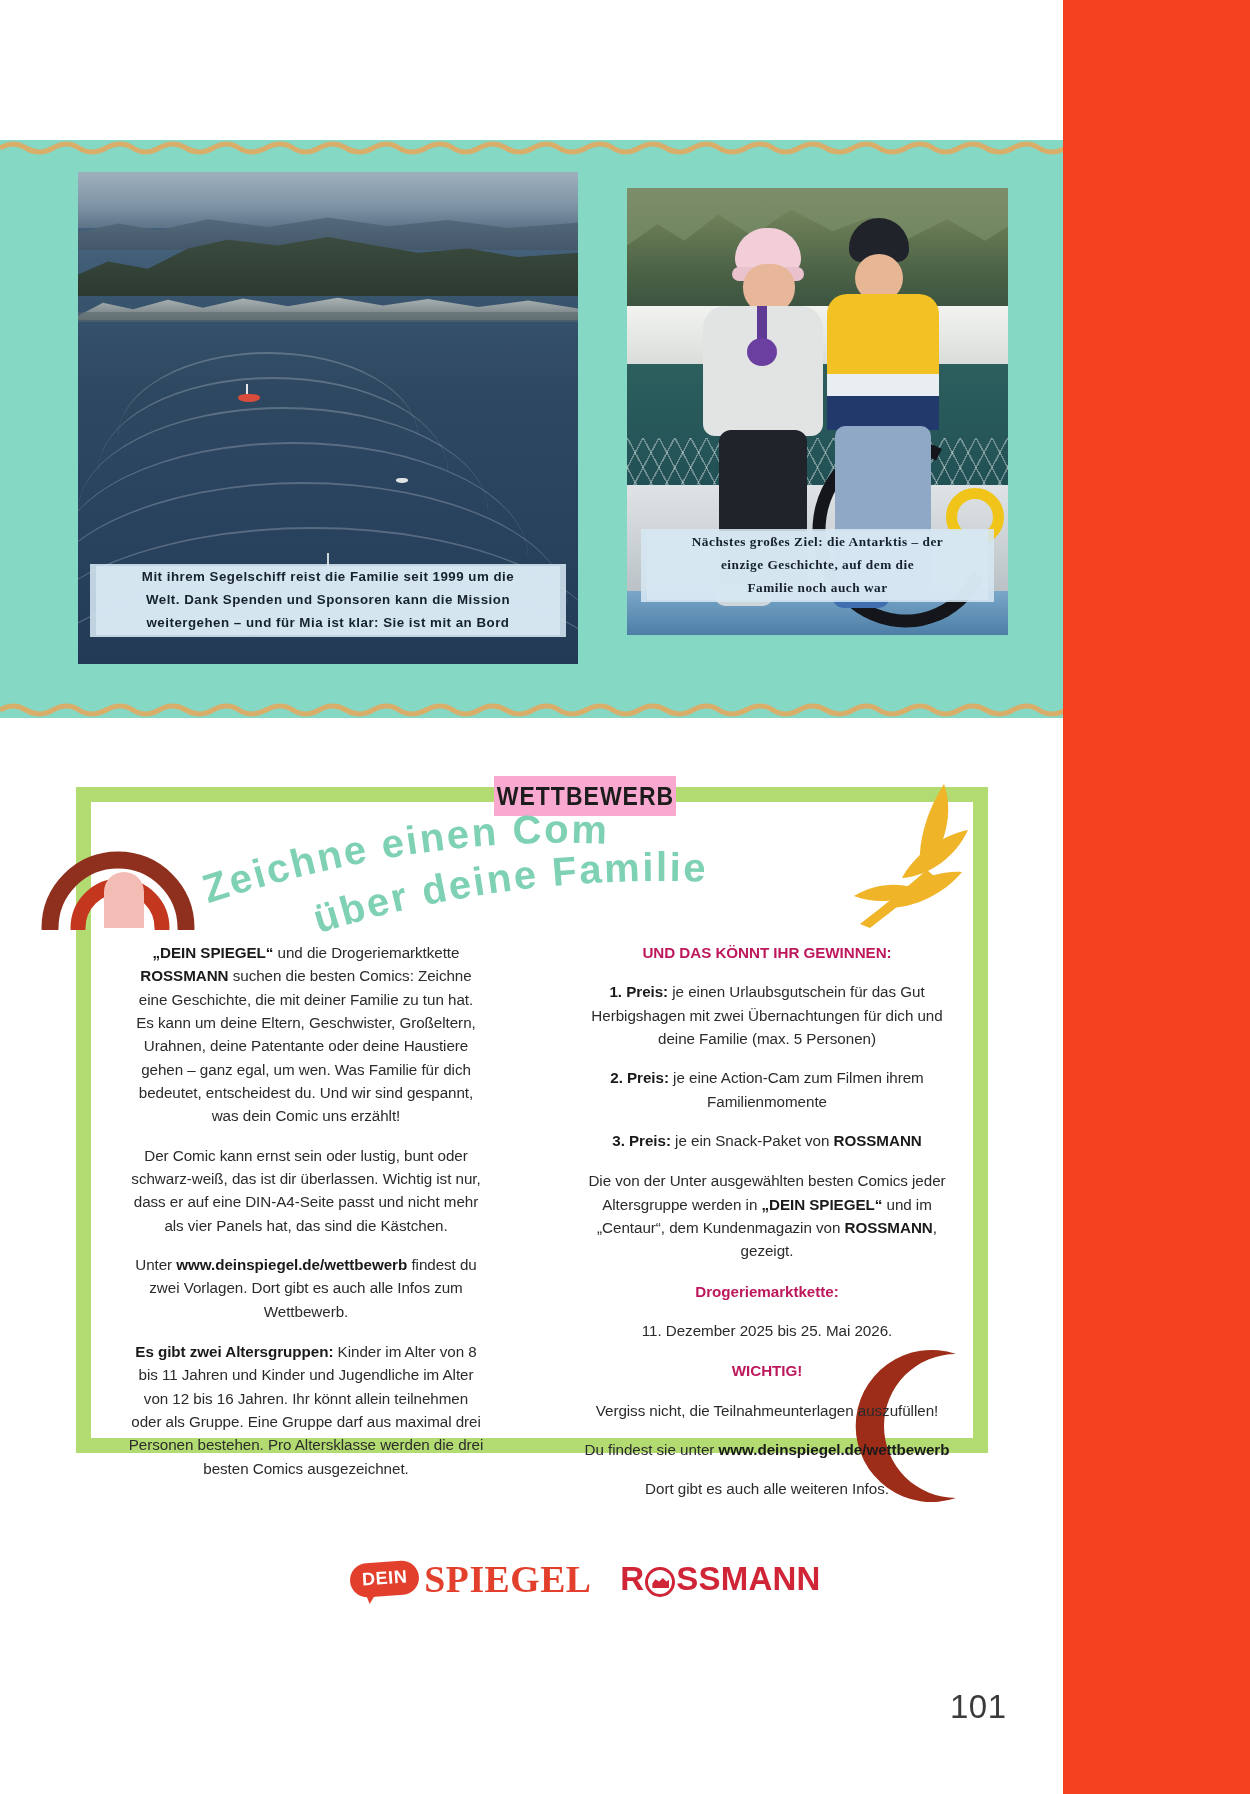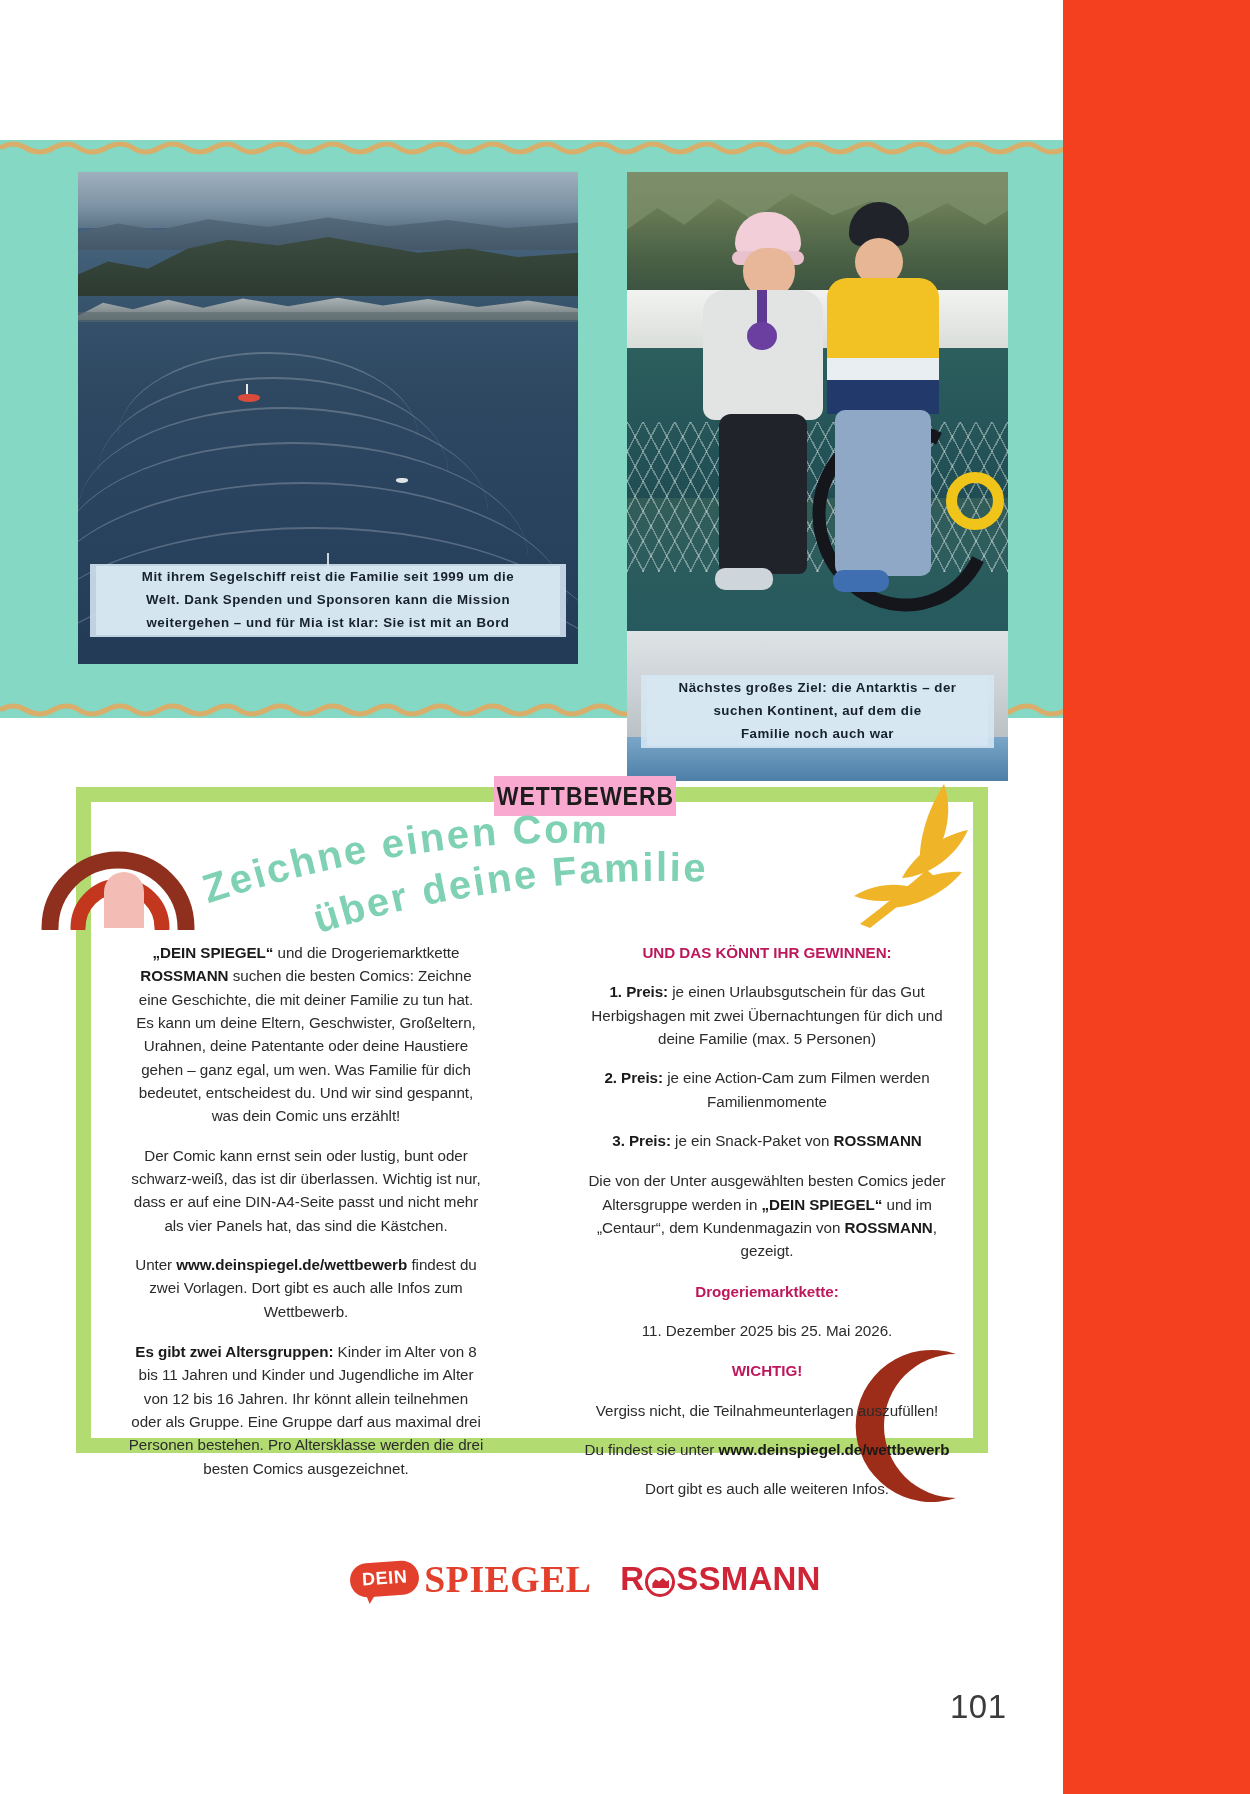--- a/index.html
+++ b/index.html
@@ -32,21 +32,21 @@
   .wave.top { top:0px; }
   .wave.bottom { bottom:0px; }
   .wave svg { display:block; width:100%; height:16px; }
 
   .photo {
     position:absolute;
     overflow:hidden;
     background:#d946ef;
   }
   .photo-left  { left:78px;  top:172px; width:500px; height:492px; }
-  .photo-right { left:627px; top:172px; width:381px; height:609px; }
+  .photo-right { left:627px; top:188px; width:381px; height:447px;font-family:Liberation Serif, serif; }
 
   
   .fjord { position:absolute; inset:0; background:
       linear-gradient(#3d5670 0%, #3f5a74 8%, #47627c 14%, #3c5a72 22%, #35506a 30%, #2e4861 45%, #2b4460 60%, #27405c 80%, #223a55 100%); }
   .fjord .sky { position:absolute; left:0; top:0; width:100%; height:56px;
       background:linear-gradient(#9fb0bd, #7e94a6 60%, #5d7488); }
   .fjord .far-mtn { position:absolute; left:0; top:34px; width:100%; height:44px;
       background:linear-gradient(#5a6f7f,#44586a);
       clip-path:polygon(0 60%, 8% 40%, 16% 55%, 26% 30%, 38% 48%, 50% 26%, 62% 46%, 74% 32%, 86% 50%, 100% 38%, 100% 100%, 0 100%); }
   .fjord .headland { position:absolute; left:0; top:52px; width:100%; height:72px;
@@ -322,21 +322,21 @@
         <div class="boy-body"></div>
         <div class="boy-stripe"></div>
         <div class="boy-stripe2"></div>
         <div class="boy-legs"></div>
         <div class="boy-shoe"></div>
       </div>
       <div class="buoy"></div>
     </div>
     <div class="caption" style="left:14px; bottom:33px; width:353px;">
       <span>Nächstes großes Ziel: die Antarktis – der</span>
-      <span>suchen Kontinent, auf dem die</span>
+      <span>einzige Geschichte, auf dem die</span>
       <span>Familie noch auch war</span>
     </div>
   </div>
 
   <div class="comp-frame">
     <div class="comp-inner"></div>
   </div>
 
   <div class="badge">
     <span class="badge-txt">WETTBEWERB</span>
@@ -392,21 +392,21 @@
       <p>Der Comic kann ernst sein oder lustig, bunt oder schwarz-weiß, das ist dir überlassen. Wichtig ist nur, dass er auf eine DIN-A4-Seite passt und nicht mehr als vier Panels hat, das sind die Kästchen.</p>
 
       <p><span>Unter </span><b>www.deinspiegel.de/wettbewerb</b><span> findest du zwei Vorlagen. Dort gibt es auch alle Infos zum Wettbewerb.</span></p>
 
       <p class="gap"><b>Es gibt zwei Altersgruppen:</b><span> Kinder im Alter von 8 bis 11 Jahren und Kinder und Jugendliche im Alter von 12 bis 16 Jahren. Ihr könnt allein teilnehmen oder als Gruppe. Eine Gruppe darf aus maximal drei Personen bestehen. Pro Altersklasse werden die drei besten Comics ausgezeichnet.</span></p>
     </div>
 
     <div class="col col-right">
       <p class="hdr">UND DAS KÖNNT IHR GEWINNEN:</p>
       <p><b>1. Preis:</b><span> je einen Urlaubsgutschein für das Gut Herbigshagen mit zwei Übernachtungen für dich und deine Familie (max. 5 Personen)</span></p>
-      <p><b>2. Preis:</b><span> je eine Action-Cam zum Filmen werden Familienmomente</span></p>
+      <p><b>2. Preis:</b><span> je eine Action-Cam zum Filmen ihrem Familienmomente</span></p>
       <p><b>3. Preis:</b><span> je ein Snack-Paket von </span><b>ROSSMANN</b></p>
 
       <p class="gap"><span>Die von der Unter ausgewählten besten Comics jeder Altersgruppe werden in </span><b>„DEIN SPIEGEL“</b><span> und im „Centaur“, dem Kundenmagazin von </span><b>ROSSMANN</b><span>, gezeigt.</span></p>
 
       <p class="gap hdr">Drogeriemarktkette:</p>
       <p>11. Dezember 2025 bis 25. Mai 2026.</p>
 
       <p class="gap hdr">WICHTIG!</p>
       <p>Vergiss nicht, die Teilnahmeunterlagen auszufüllen!</p>
       <p><span>Du findest sie unter </span><b>www.deinspiegel.de/wettbewerb</b></p>

